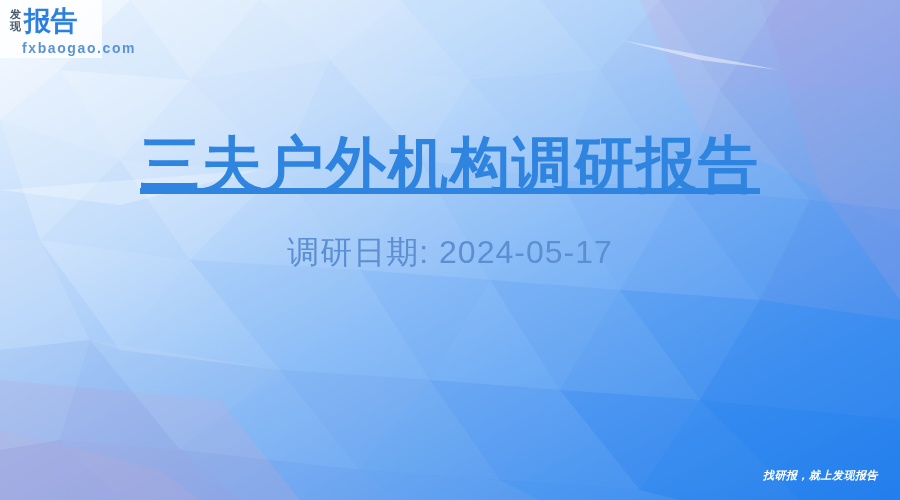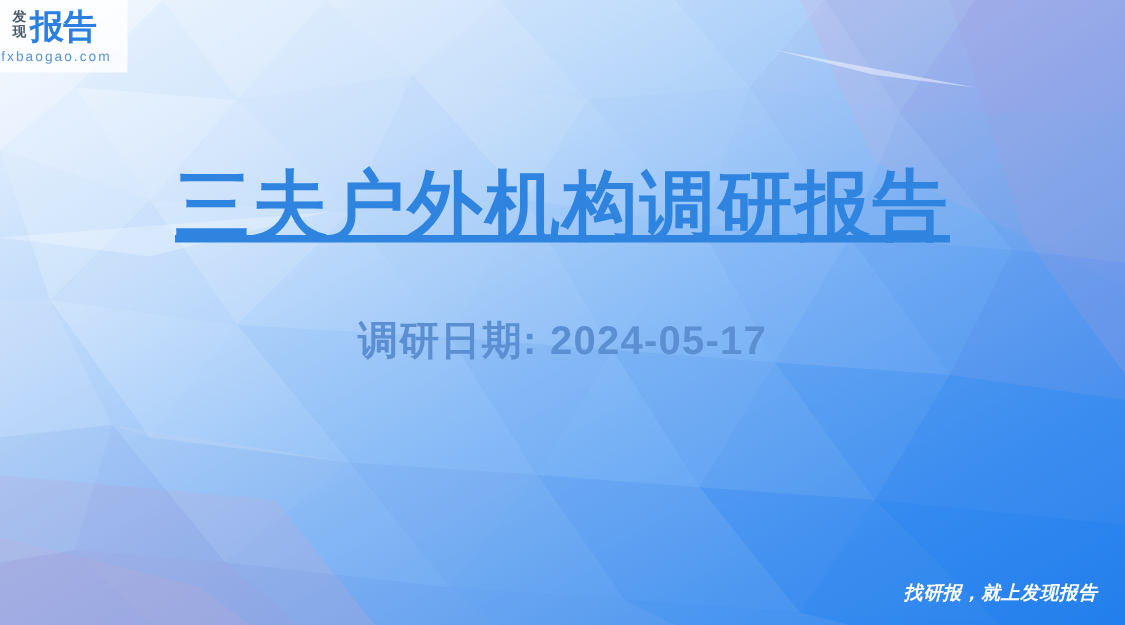--- a/index.html
+++ b/index.html
@@ -59,26 +59,26 @@
   }
   .logo-main {
     font-size: 27px;
     line-height: 28px;
     font-weight: 900;
     color: #2a7fe0;
     letter-spacing: -0.5px;
   }
   #logo-domain {
     position: absolute;
-    left: 1px;
+    left: 22px;
     top: 40px;
-    font-size: 11px;
+    font-size: 14px;
     letter-spacing: 1.6px;
     color: #5b93d6;
-    font-weight: 400;
+    font-weight: 700;
     font-family: "Liberation Sans", sans-serif;
     z-index: 6;
   }
   
   #title {
     position: absolute;
     left: 0;
     right: 0;
     top: 90px;
     text-align: center;
@@ -91,32 +91,31 @@
     text-decoration: underline;
   }
   #subtitle {
     position: absolute;
     left: 0;
     right: 0;
     top: 230px;
     text-align: center;
     font-size: 32px;
     line-height: 44px;
-    font-weight: 700;
+    font-weight: 400;
     color: #5c8fd1;
     letter-spacing: 1px;
     z-index: 4;
-    margin-top: 20px;
   }
   
   #tagline {
     position: absolute;
     right: 22px;
     bottom: 14px;
-    font-size: 15px;
+    font-size: 11px;
     line-height: 22px;
     font-weight: 700;
     font-style: italic;
     color: #ffffff;
     letter-spacing: 0.5px;
     z-index: 6;
   }
 </style>
 </head>
 <body>

